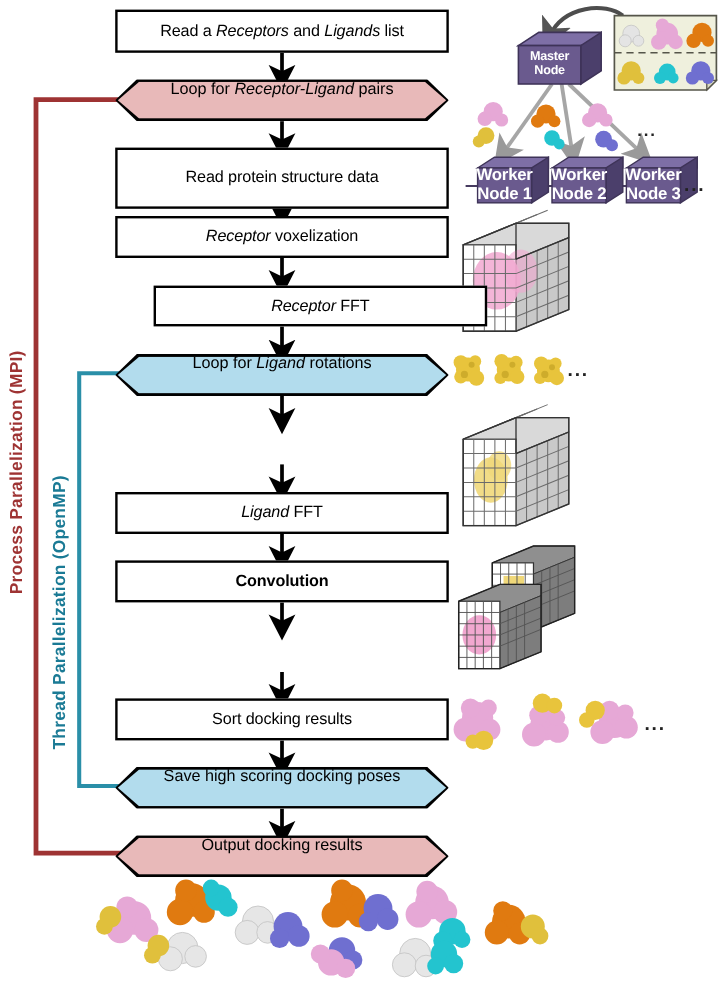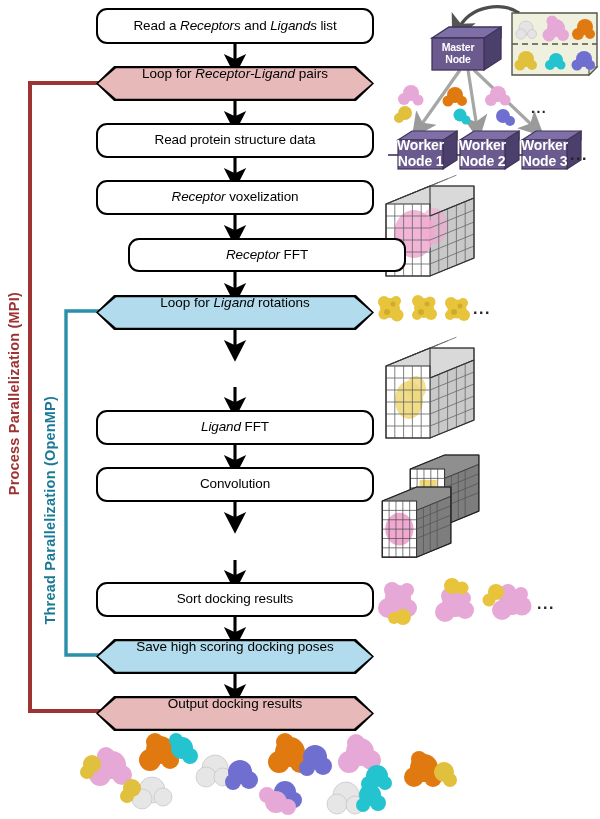--- a/index.html
+++ b/index.html
@@ -20,21 +20,20 @@
     position: absolute;
     display: flex;
     align-items: center;
     justify-content: center;
     text-align: center;
     font-size: 13.5px;
     color: #000;
     line-height: 1.1;
     letter-spacing: -0.1px;
     white-space: nowrap;
-    border-radius: 11px;
   }
   .rect {
     background: #ffffff;
     border: 2.2px solid #000;
   }
   .hexwrap { position: absolute; }
   .hexwrap .fill {
     position: absolute; inset: 0;
     clip-path: polygon(6.5% 0%, 93.5% 0%, 100% 50%, 93.5% 100%, 6.5% 100%, 0% 50%);
   }
@@ -520,21 +519,21 @@
   </div>
 
   <div class="hexwrap" style="left:96px; top:66px; width:278px; height:35px;">
     <div class="fill" style="background:#000;"></div>
     <div class="fill" style="background:#e8b9b9; inset:2.2px;"></div>
     <div class="lbl">
       Loop for <i class="it">&nbsp;Receptor-Ligand</i>&nbsp;pairs
     </div>
   </div>
 
-  <div class="node rect" style="left:96px; top:123px; width:278px; height:35px;">
+  <div class="node rect" style="left:96px; top:123px; width:278px; height:51px;">
     <span>Read protein structure data</span>
   </div>
 
   <div class="node rect" style="left:96px; top:180px; width:278px; height:35px;">
     <span>
       <i class="it">Receptor</i> voxelization
     </span>
   </div>
 
   <div class="node rect" style="left:96px; top:238px; width:278px; height:34px;margin-left:32px;">
@@ -551,21 +550,21 @@
     </div>
   </div>
 
 
   <div class="node rect" style="left:96px; top:410px; width:278px; height:35px;">
     <span>
       <i class="it">Ligand</i> FFT
     </span>
   </div>
 
-  <div class="node rect" style="left:96px; top:467px; width:278px; height:35px;">
+  <div class="node rect" style="left:96px; top:467px; width:278px; height:35px;font-weight:bold;">
     <span>Convolution</span>
   </div>
 
 
   <div class="node rect" style="left:96px; top:582px; width:278px; height:35px;text-align:right;">
     <span>Sort docking results</span>
   </div>
 
   <div class="hexwrap" style="left:96px; top:639px; width:278px; height:35px;">
     <div class="fill" style="background:#000;"></div>

